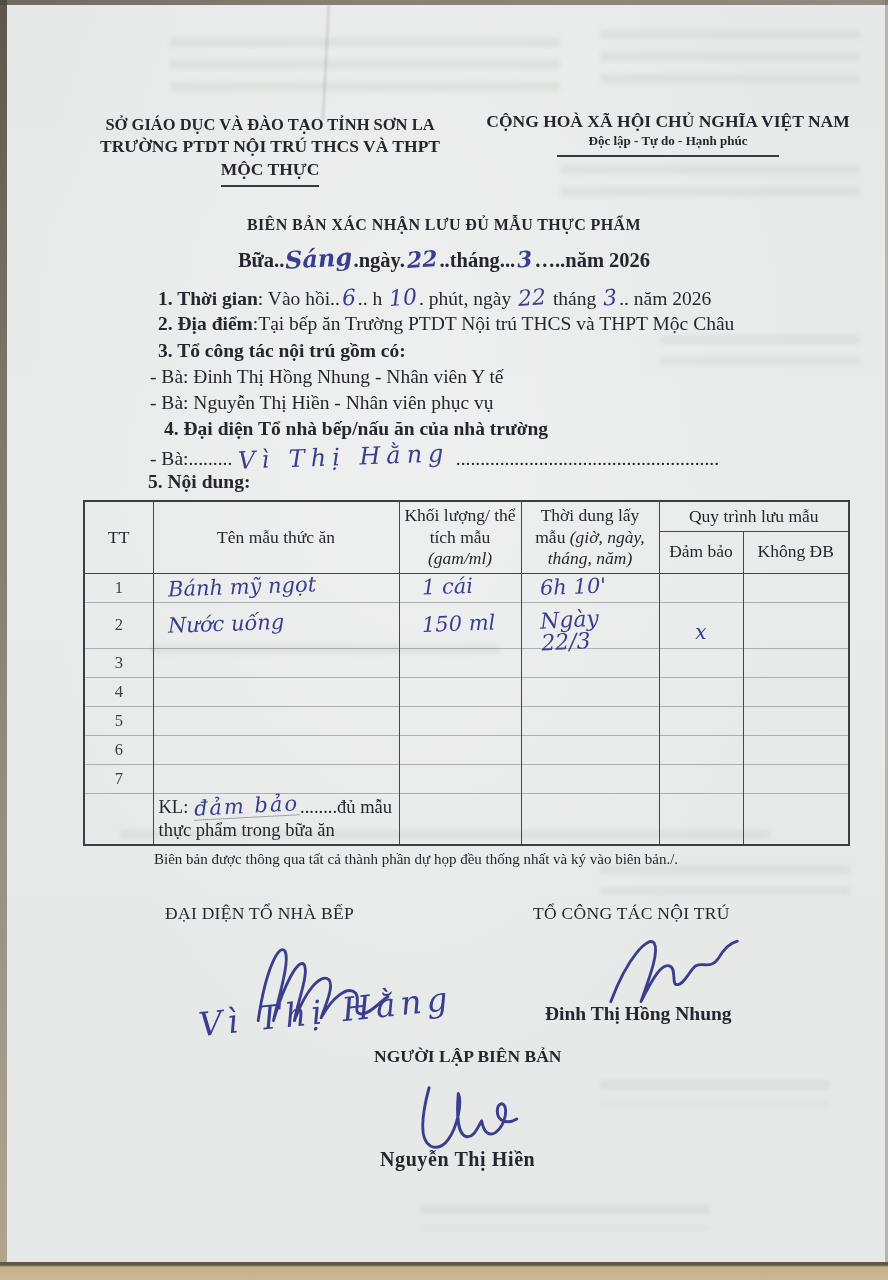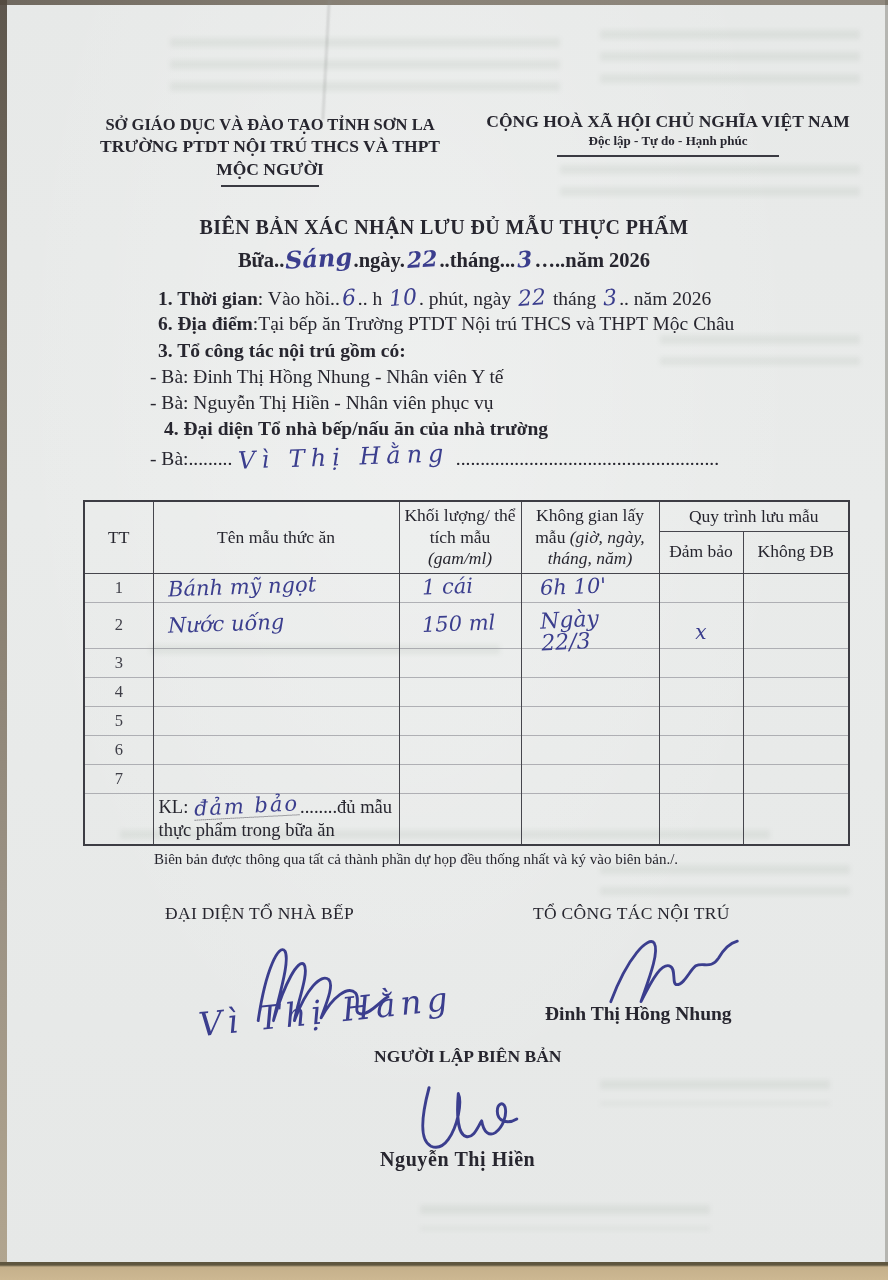--- a/index.html
+++ b/index.html
@@ -31,21 +31,21 @@
   
   .bleed{position:absolute;filter:blur(2.5px);opacity:.55;pointer-events:none;
     background:repeating-linear-gradient(180deg, rgba(96,118,96,.16) 0 9px, rgba(96,118,96,0) 9px 22px);}
   
   .lh-left{position:absolute;left:55px;top:114px;width:430px;text-align:center;line-height:1.28;}
   .lh-right{position:absolute;left:462px;top:110px;width:412px;text-align:center;line-height:1.3;}
   .lh-s1{font-size:16.5px;font-weight:bold;}
   .lh-s2{font-size:17.5px;font-weight:bold;}
   .lh-rule{height:2px;background:#3a3a42;margin:5px auto 0;}
   .doc-title{position:absolute;left:0;top:216px;width:100%;text-align:center;
-    font-size:20px;font-weight:bold;letter-spacing:.4px;}
+    font-size:16px;font-weight:bold;letter-spacing:.4px;}
   .doc-subtitle{position:absolute;left:0;top:247px;width:100%;text-align:center;
     font-size:20.5px;font-weight:bold;}
   
   .hw{font-family:"DejaVu Serif",serif;font-style:italic;color:var(--ink);line-height:1;}
   .hw-i{display:inline-block;transform:rotate(-4deg);font-size:22px;margin:0 2px;}
   .hw-meal{display:inline-block;transform:rotate(-3deg);font-size:24px;margin:0 1px;}
   
   .body-lines{position:absolute;left:158px;top:287px;width:700px;font-size:19.5px;}
   .line{height:26.3px;white-space:nowrap;}
   .line b{font-weight:bold;}
@@ -101,58 +101,59 @@
   <div class="bleed" style="left:660px;top:335px;width:200px;height:30px;"></div>
   <div class="bleed" style="left:150px;top:645px;width:350px;height:14px;"></div>
   <div class="bleed" style="left:120px;top:830px;width:650px;height:18px;"></div>
   <div class="bleed" style="left:600px;top:865px;width:250px;height:30px;"></div>
   <div class="bleed" style="left:600px;top:1080px;width:230px;height:25px;"></div>
   <div class="bleed" style="left:420px;top:1205px;width:290px;height:25px;"></div>
 
   <div class="lh-left">
     <div class="lh-s1">SỞ GIÁO DỤC VÀ ĐÀO TẠO TỈNH SƠN LA</div>
     <div class="lh-s2">TRƯỜNG PTDT NỘI TRÚ THCS VÀ THPT</div>
-    <div class="lh-s2">MỘC NGƯỜI</div>
+    <div class="lh-s2">MỘC THỰC</div>
     <div class="lh-rule" style="width:98px;"></div>
   </div>
   <div class="lh-right">
     <div class="lh-s2">CỘNG HOÀ XÃ HỘI CHỦ NGHĨA VIỆT NAM</div>
     <div class="lh-s1" style="font-size:13px;">Độc lập - Tự do - Hạnh phúc</div>
     <div class="lh-rule" style="width:222px;"></div>
   </div>
 
   <div class="doc-title">BIÊN BẢN XÁC NHẬN LƯU ĐỦ MẪU THỰC PHẨM</div>
   <div class="doc-subtitle"><span>Bữa..</span><span class="hw hw-meal">Sáng</span><span>.ngày.</span><span class="hw hw-i">22</span><span>..tháng...</span><span class="hw hw-i">3</span><span>…..năm 2026</span></div>
 
   <div class="body-lines">
     <div class="line"><b>1. Thời gian</b><span>: Vào hồi..</span><span class="hw hw-i">6</span><span>.. h </span><span class="hw hw-i">10</span><span>. phút, ngày </span><span class="hw hw-i">22</span><span> tháng </span><span class="hw hw-i">3</span><span>..  năm 2026</span></div>
-    <div class="line"><b>6. Địa điểm</b><span>:Tại bếp ăn Trường PTDT Nội trú THCS và THPT Mộc Châu</span></div>
+    <div class="line"><b>2. Địa điểm</b><span>:Tại bếp ăn Trường PTDT Nội trú THCS và THPT Mộc Châu</span></div>
     <div class="line"><b>3. Tổ công tác nội trú gồm có:</b></div>
     <div class="line" style="margin-left:-8px;">- Bà: Đinh Thị Hồng Nhung - Nhân viên Y tế</div>
     <div class="line" style="margin-left:-8px;">- Bà: Nguyễn Thị Hiền - Nhân viên phục vụ</div>
     <div class="line" style="margin-left:6px;"><b>4. Đại diện Tổ nhà bếp/nấu ăn của nhà trường</b></div>
     <div class="line" style="margin-left:-8px;"><span>- Bà:.........</span><span class="hw rep-name-hw">Vì Thị Hằng</span><span>......................................................</span></div>
+    <div class="line" style="margin-left:-10px;"><b>5. Nội dung:</b></div>
   </div>
 
   <div class="sample-table">
     <table>
       <colgroup>
         <col style="width:69px">
           <col style="width:246px">
           <col style="width:122px">
         <col style="width:138px">
           <col style="width:84px">
           <col style="width:106px">
       </colgroup>
       <thead>
         <tr class="h1">
           <th rowspan="2">TT</th>
           <th rowspan="2">Tên mẫu thức ăn</th>
           <th rowspan="2"><span>Khối lượng/ thể tích mẫu </span><em>(gam/ml)</em></th>
-          <th rowspan="2"><span>Không gian lấy mẫu </span><em>(giờ, ngày, tháng, năm)</em></th>
+          <th rowspan="2"><span>Thời dung lấy mẫu </span><em>(giờ, ngày, tháng, năm)</em></th>
           <th colspan="2">Quy trình lưu mẫu</th>
         </tr>
         <tr class="h2">
           <th>Đảm bảo</th>
           <th>Không ĐB</th>
         </tr>
       </thead>
       <tbody>
         <tr>
           <td class="tt">1</td>

